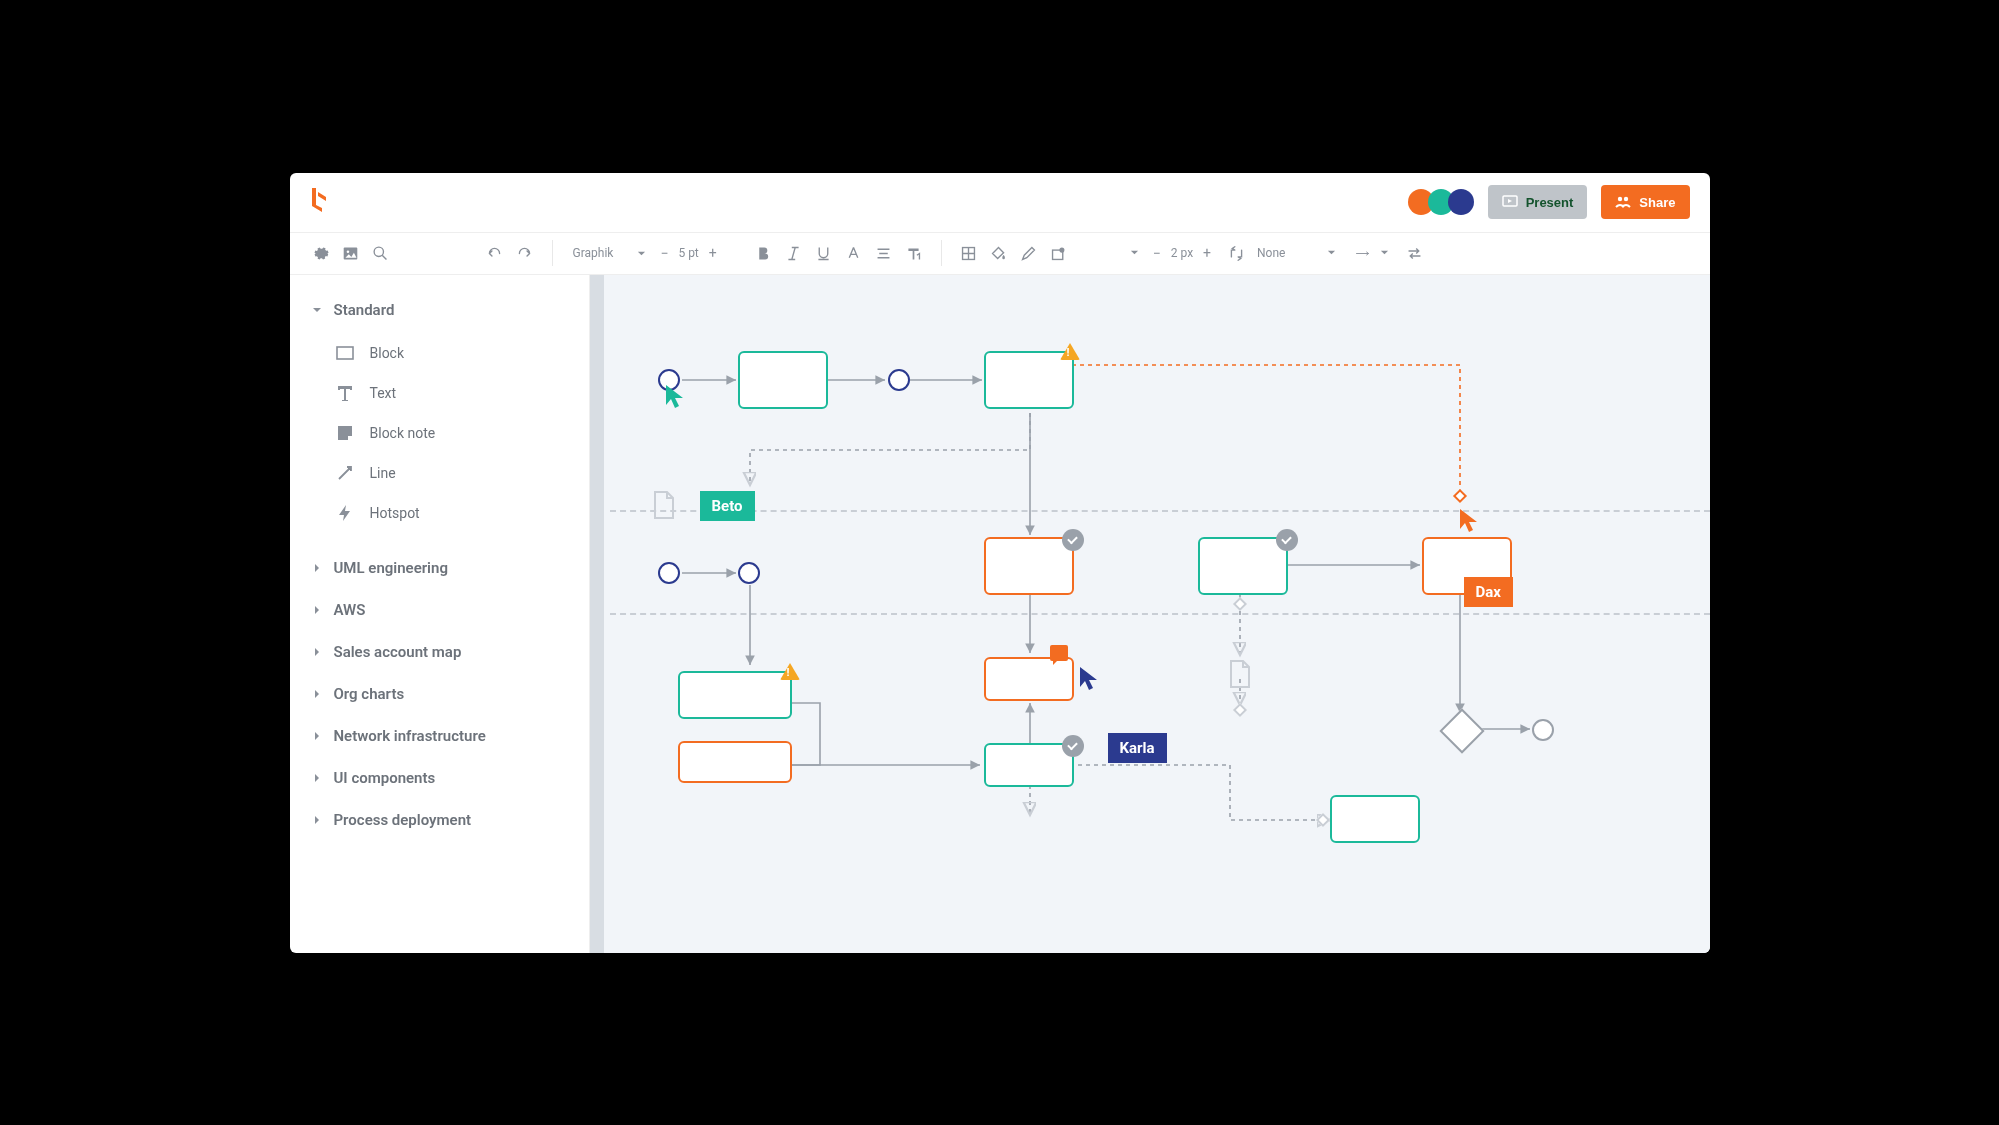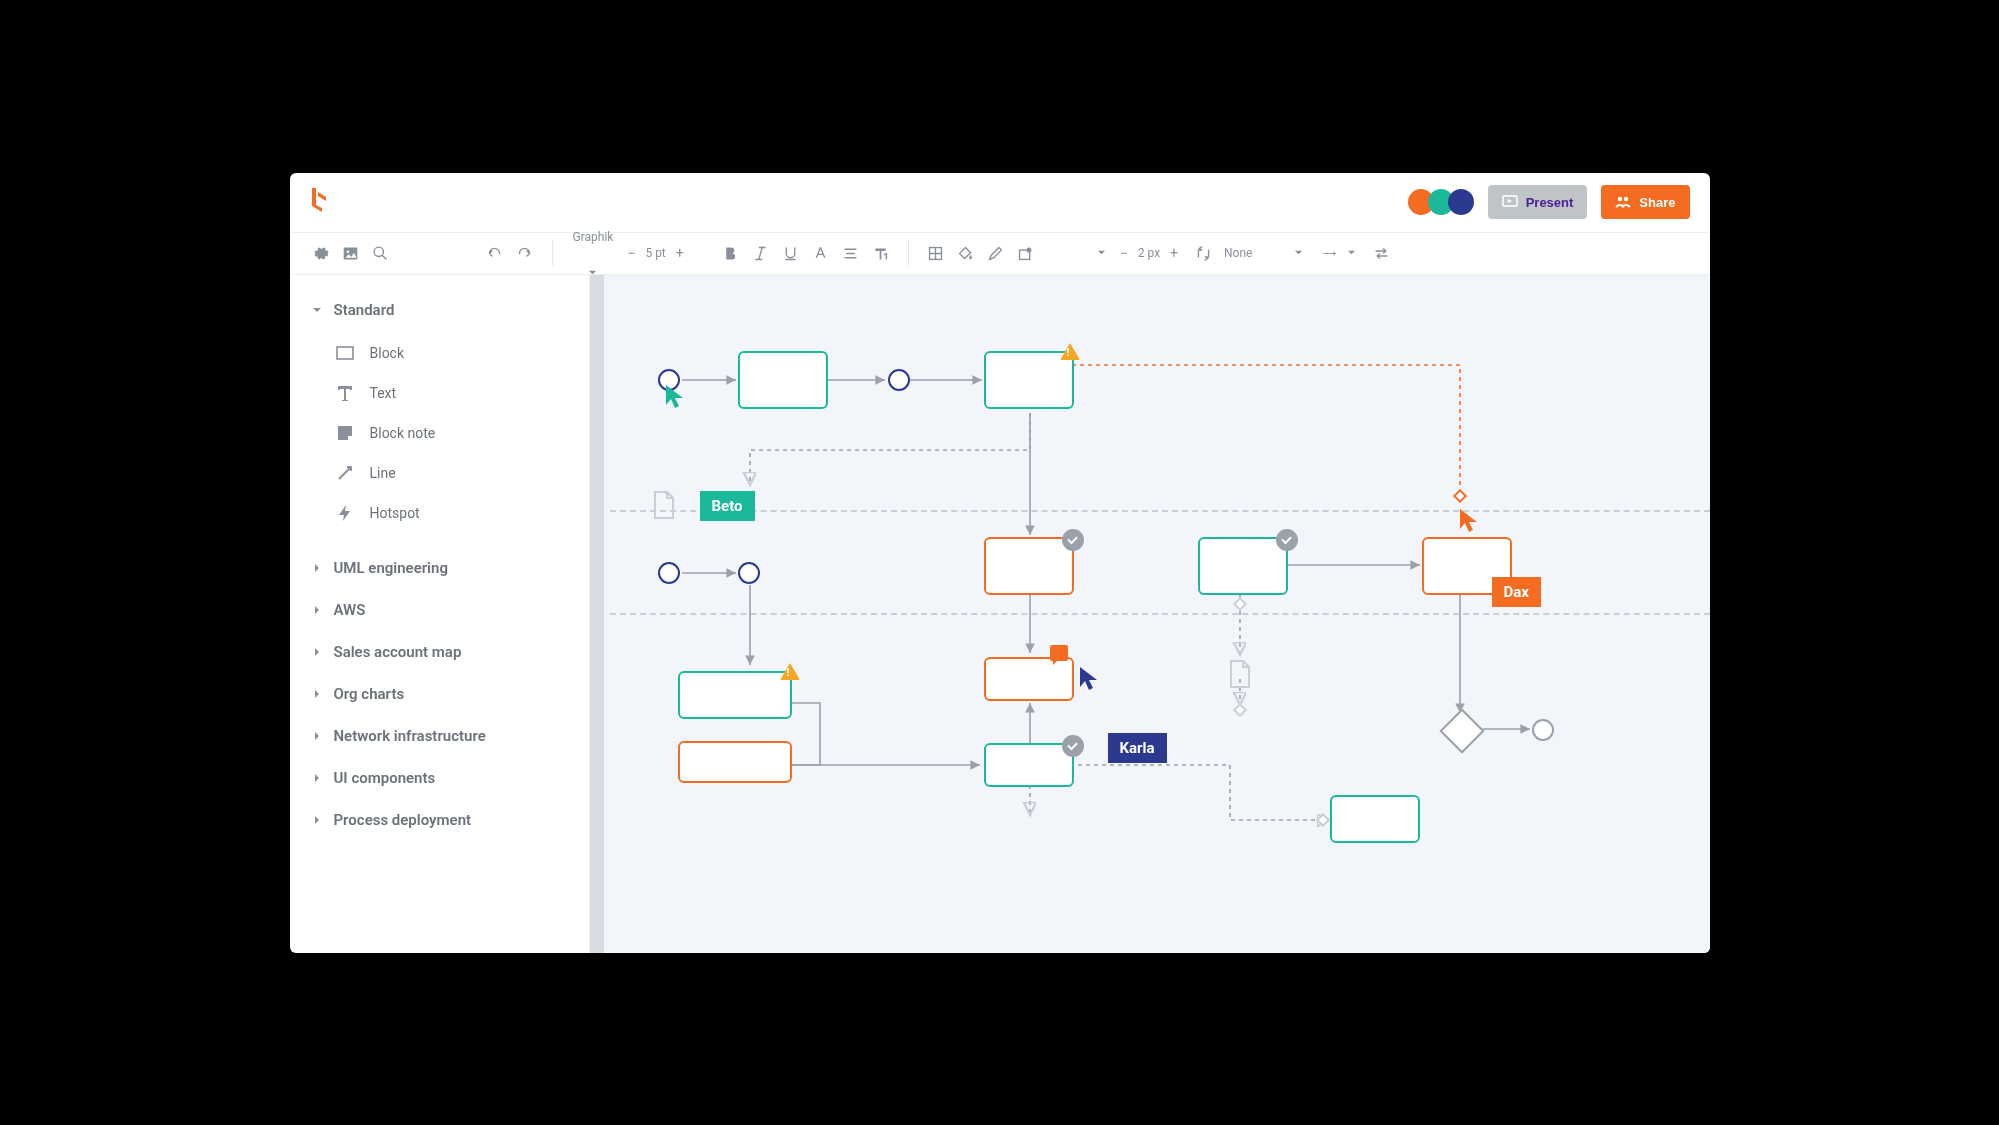--- a/index.html
+++ b/index.html
@@ -6,32 +6,32 @@
 body { font-family: -apple-system, BlinkMacSystemFont, "Segoe UI", Roboto, sans-serif; background: #000; display: flex; align-items: center; justify-content: center; height: 100vh; }
 .app { width: 1420px; height: 780px; background: #fff; border-radius: 6px; overflow: hidden; display: flex; flex-direction: column; box-shadow: 0 10px 40px rgba(0,0,0,.5); }
 
 
 .header { height: 60px; display: flex; align-items: center; padding: 0 20px; border-bottom: 1px solid #eee; }
 .logo { width: 18px; height: 24px; }
 .header-right { margin-left: auto; display: flex; align-items: center; gap: 14px; }
 .presence { display: flex; }
 .presence-dot { width: 26px; height: 26px; border-radius: 50%; margin-left: -6px; }
 .btn { height: 34px; padding: 0 14px; border-radius: 4px; border: none; font-size: 13px; font-weight: 600; display: flex; align-items: center; gap: 8px; cursor: pointer; }
-.btn-present { background: #bfc4c9; color: #4c1d95; }
+.btn-present { background: #bfc4c9; color: #14532d; }
 .btn-share { background: #f36c21; color: #fff; }
 .btn svg { width: 16px; height: 16px; }
 
 
 .toolbar { height: 42px; display: flex; align-items: center; padding: 0 18px; border-bottom: 1px solid #eee; gap: 4px; color: #8a9099; font-size: 12px; }
 .toolbar .sep { width: 1px; height: 26px; background: #e8e8e8; margin: 0 10px; }
 .tool { width: 26px; height: 26px; display: flex; align-items: center; justify-content: center; cursor: pointer; border-radius: 3px; }
 .tool svg { width: 17px; height: 17px; stroke: #8a9099; fill: none; stroke-width: 1.6; }
 .tool.filled svg { fill: #8a9099; stroke: none; }
 .tspacer { flex: 0 0 26px; }
-.font-select { display: flex; align-items: center; gap: 24px; padding: 0 10px 0 6px; cursor: pointer; flex-direction: column; }
+.font-select { display: flex; align-items: center; gap: 24px; padding: 0 10px 0 6px; cursor: pointer; }
 .font-select svg { width: 9px; height: 9px; fill: #8a9099; }
 .size-ctrl { display: flex; align-items: center; gap: 10px; }
 .size-ctrl .pm { cursor: pointer; font-size: 14px; }
 .line-label { padding: 0 4px; min-width: 34px; }
 .dd { cursor: pointer; }
 .dd svg { width: 9px; height: 9px; fill: #8a9099; }
 
 
 .body { flex: 1; display: flex; overflow: hidden; }
 .sidebar { width: 300px; border-right: 1px solid #eee; padding: 18px 22px; overflow-y: auto; }
@@ -445,17 +445,17 @@
         <div class="cursor-label teal-bg" style="left:90px; top:168px">Beto</div>
 
         <div class="cursor" style="left:468px; top:380px"><svg viewBox="0 0 22 26">
               <path fill="#2b3a8f" d="M2 2l0 20 5-6 4 9 4-2-4-8 8 0z"></path>
             </svg></div>
         <div class="cursor-label navy-bg" style="left:498px; top:448px">Karla</div>
 
         <div class="cursor" style="left:848px; top:222px"><svg viewBox="0 0 22 26">
               <path fill="#f36c21" d="M2 2l0 20 5-6 4 9 4-2-4-8 8 0z"></path>
             </svg></div>
-        <div class="cursor-label orange-bg" style="left:882px; top:292px">Dax</div>
+        <div class="cursor-label orange-bg" style="left:854px; top:292px">Dax</div>
       </div>
     </div>
   </div>
 </div>
 
 </body></html>

